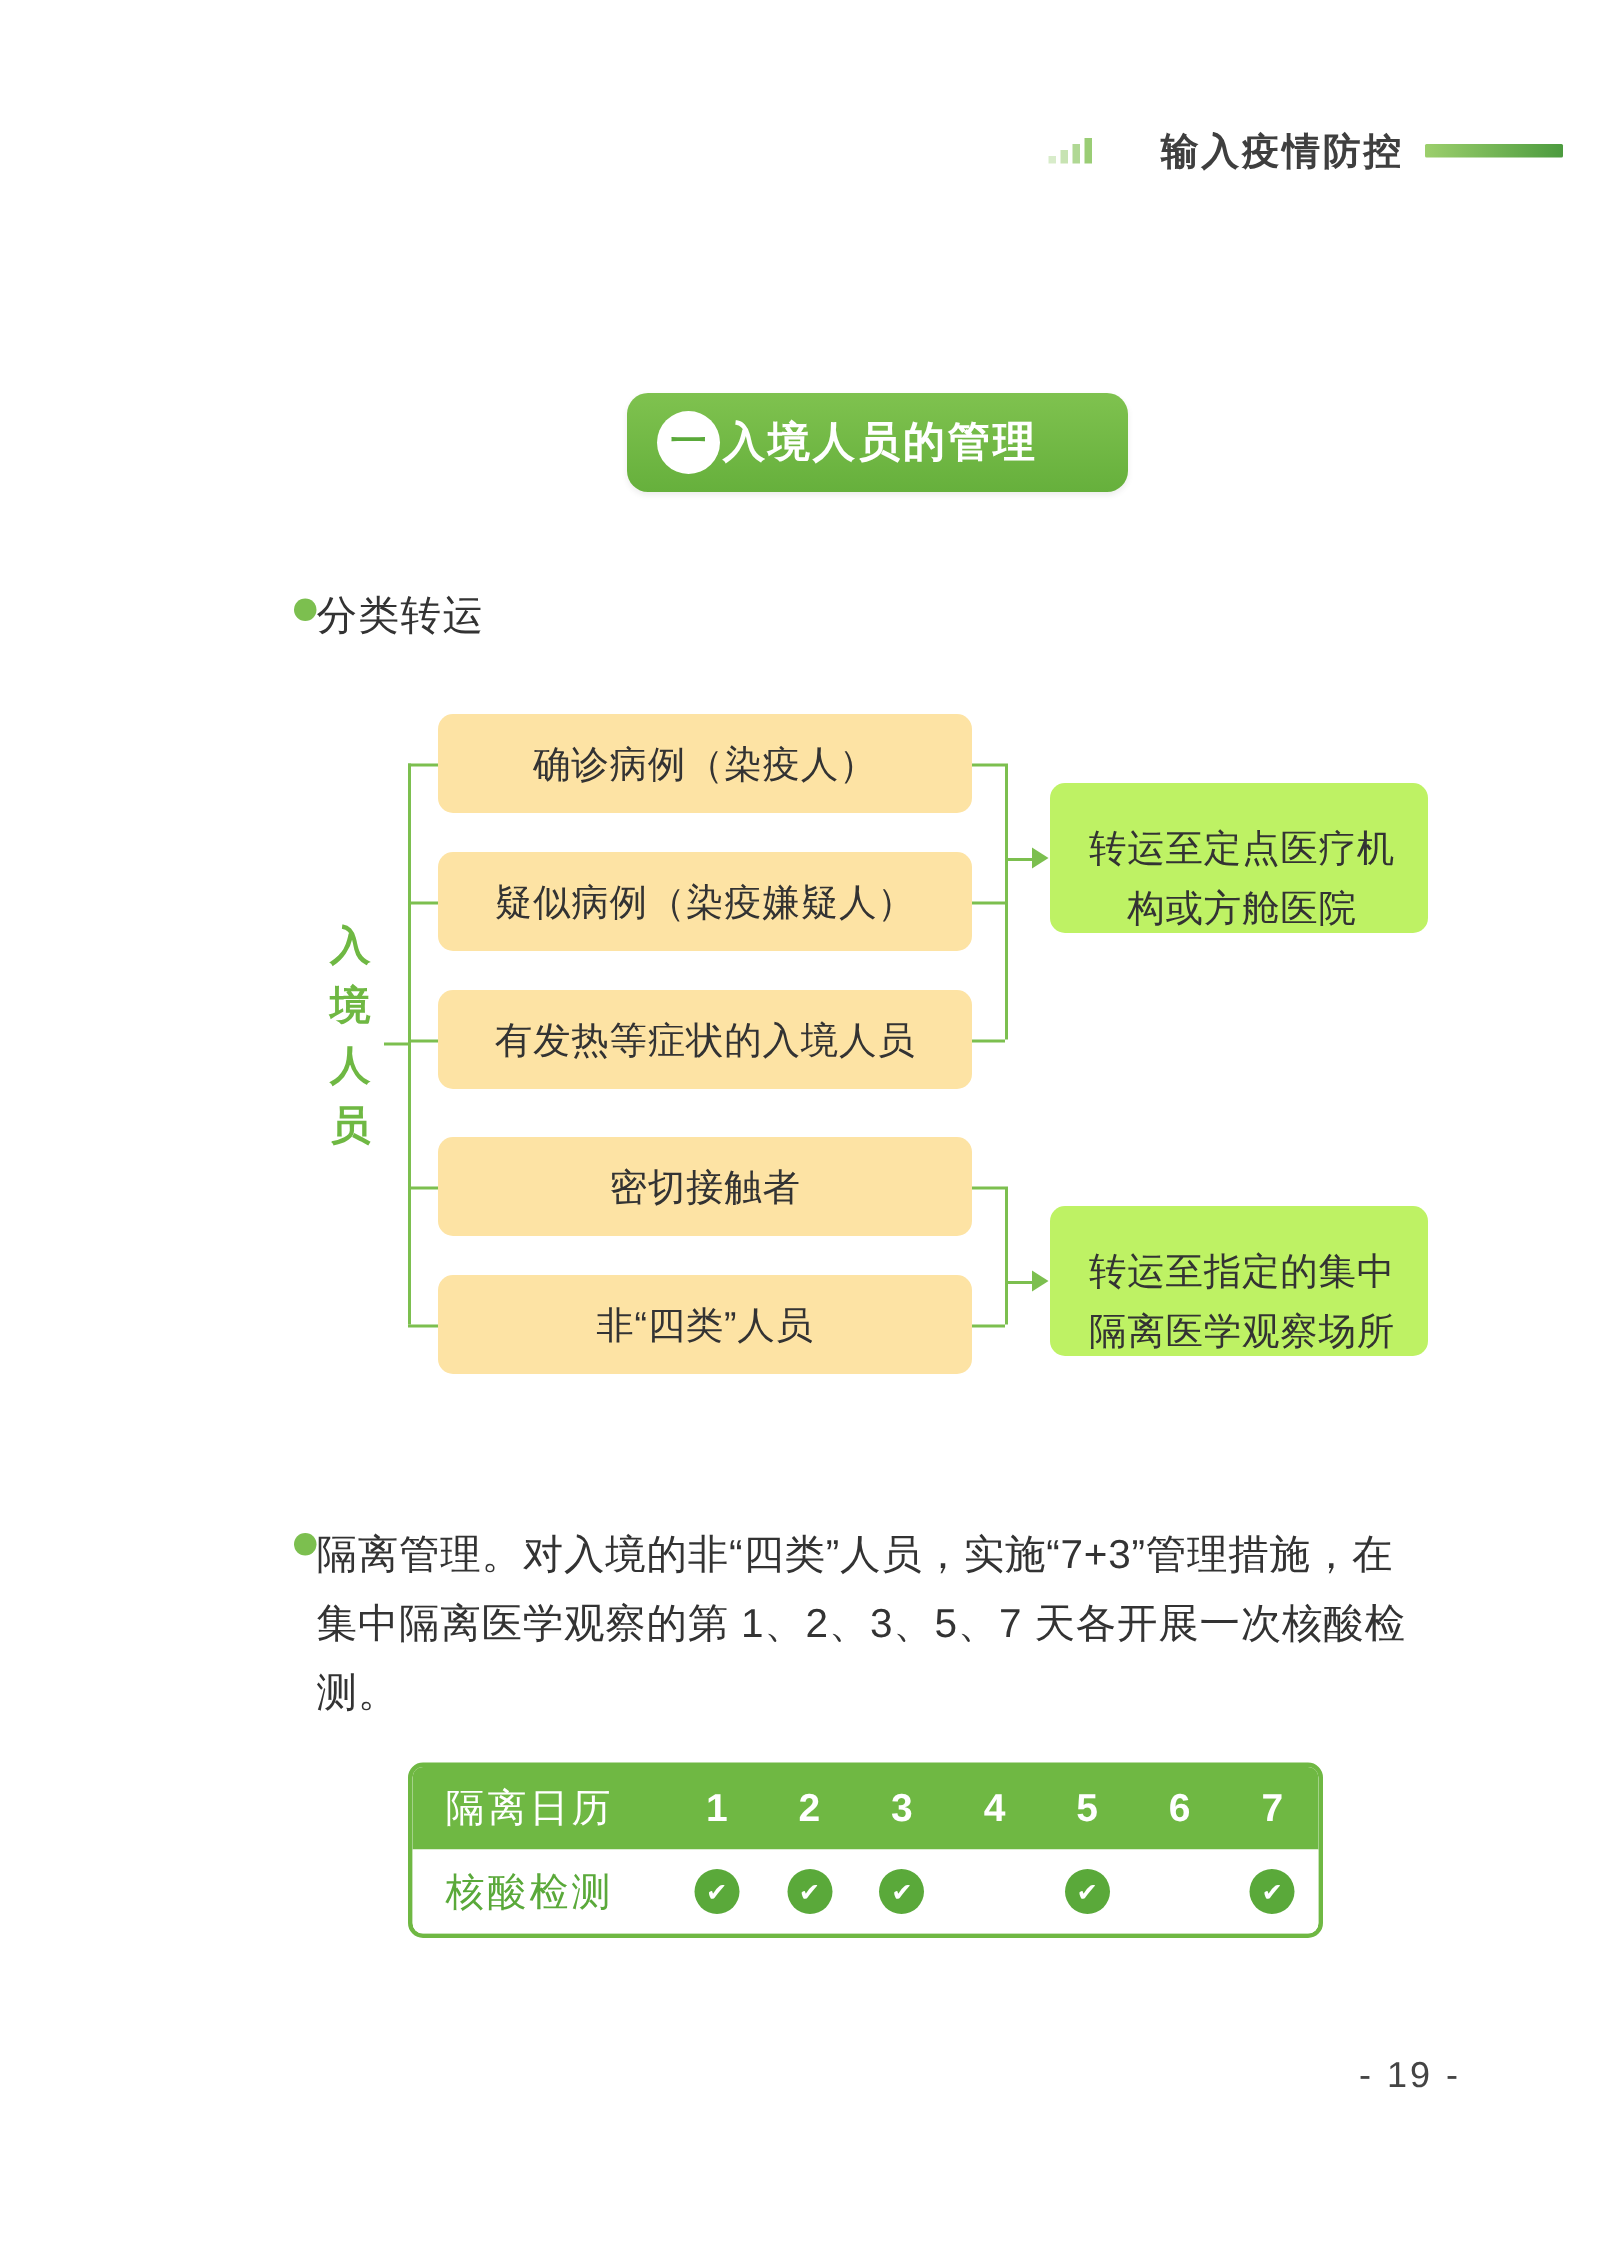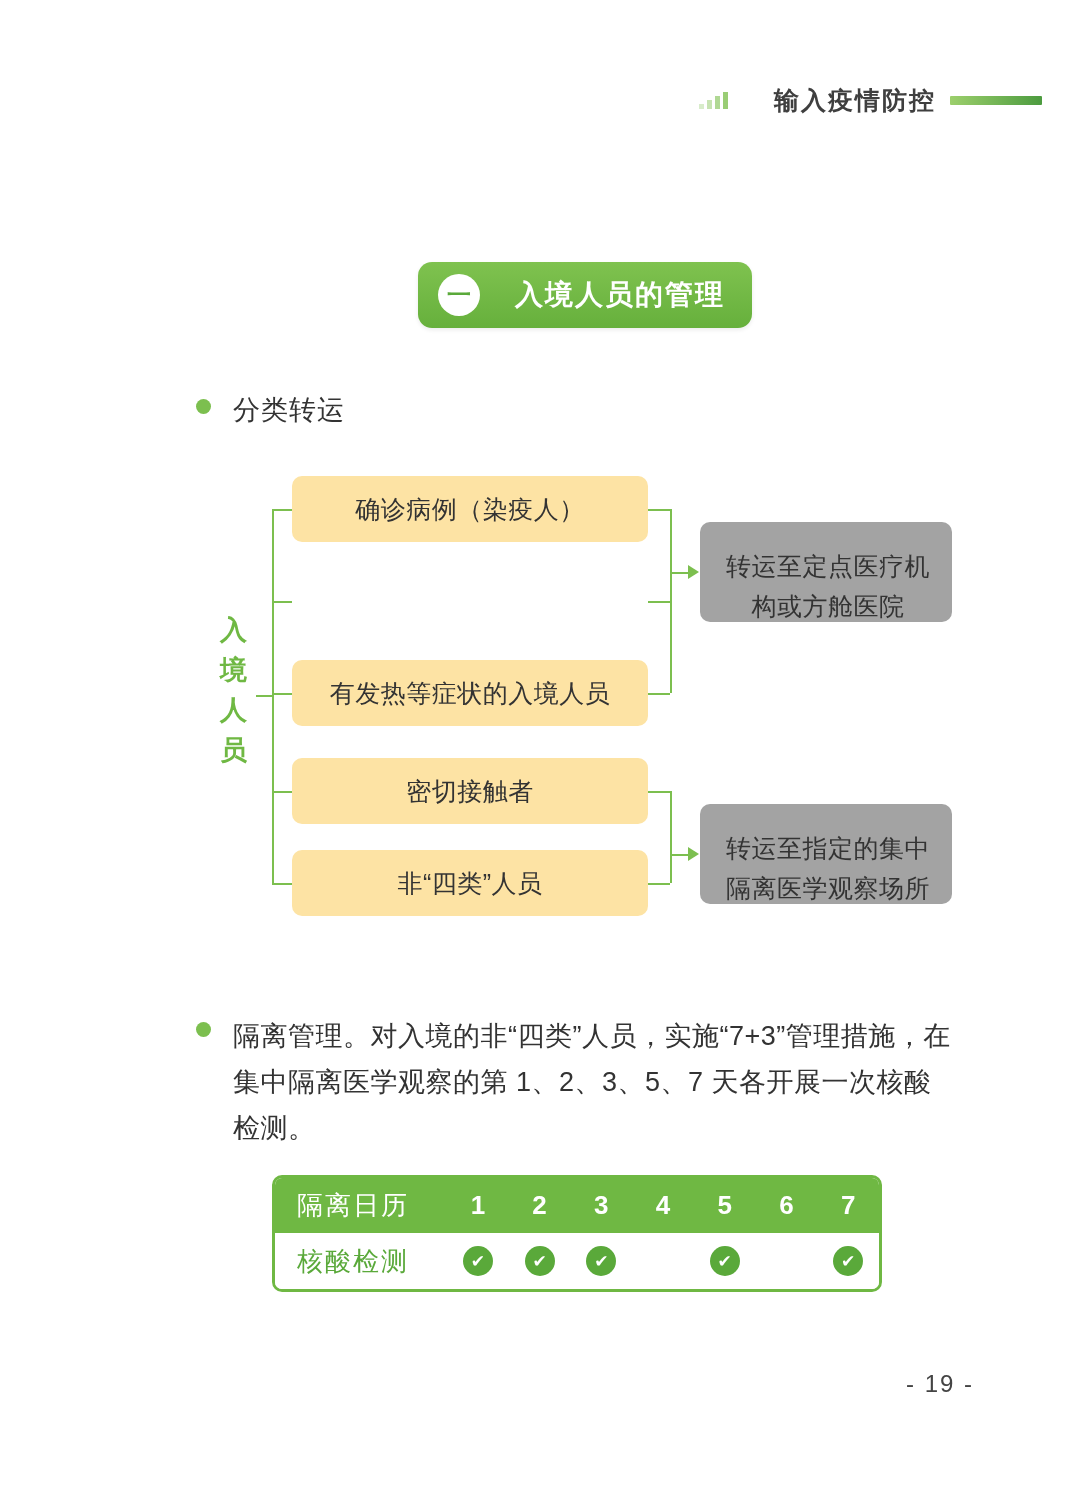--- a/index.html
+++ b/index.html
@@ -79,21 +79,21 @@
     justify-content: center;
     flex: none;
   }
   .pill-badge span {
     font-size: 24px;
     font-weight: bold;
     color: #5aa93a;
     line-height: 1;
   }
   .pill-text {
-    margin-left: 35px;
+    margin-left: 2px;
     font-size: 28px;
     font-weight: bold;
     color: #ffffff;
     letter-spacing: 2px;
   }
 
   
   .bullet-row {
     position: absolute;
     display: flex;
@@ -101,21 +101,20 @@
   }
   .bullet-dot {
     width: 15px;
     height: 15px;
     border-radius: 50%;
     background: #7cbf4f;
     flex: none;
     margin-top: 9px;
   }
   .bullet-label {
-    margin-left: 22px;
     font-size: 27px;
     color: #333333;
     letter-spacing: 1px;
     line-height: 40px;
   }
 
   #bullet-1 { top: 390px; left: 196px; }
   #bullet-2 { top: 1013px; left: 196px; width: 760px; }
   #bullet-2 .bullet-label {
     font-size: 27px;
@@ -151,21 +150,21 @@
     align-items: center;
     justify-content: center;
     font-size: 25px;
     color: #333333;
     letter-spacing: .5px;
     box-sizing: border-box;
     text-align: center;
     padding: 12px 14px;
   }
   .node.two-line {
-    background: #a3a3a3;
+    background: #bef264;
     line-height: 40px;
     display: block;
     padding: 24px 20px 0 24px;
   }
   .node-left  { left: 82px; width: 356px; height: 66px; }
   .node-right { left: 490px; width: 252px; height: 100px; }
 
   #n1 { top: 6px; }
   #n2 { top: 98px; }
   #n3 { top: 190px; }
@@ -278,20 +277,21 @@
   <div class="conn v" style="left:62px; top:39px; height:374px;"></div>
   <div class="conn h" style="left:46px; top:225px; width:16px;"></div>
 
   <div class="conn h" style="left:62px; top:39px;  width:20px;"></div>
   <div class="conn h" style="left:62px; top:131px; width:20px;"></div>
   <div class="conn h" style="left:62px; top:223px; width:20px;"></div>
   <div class="conn h" style="left:62px; top:321px; width:20px;"></div>
   <div class="conn h" style="left:62px; top:413px; width:20px;"></div>
 
   <div class="node node-left" id="n1">确诊病例（染疫人）</div>
+  <div class="node node-left" id="n2">疑似病例（染疫嫌疑人）</div>
   <div class="node node-left" id="n4">密切接触者</div>
   <div class="node node-left" id="n3">有发热等症状的入境人员</div>
   <div class="node node-left" id="n5">非“四类”人员</div>
 
   <div class="conn h" style="left:438px; top:39px;  width:22px;"></div>
   <div class="conn h" style="left:438px; top:131px; width:22px;"></div>
   <div class="conn h" style="left:438px; top:223px; width:22px;"></div>
   <div class="conn v" style="left:460px; top:39px;  height:184px;"></div>
   <div class="conn h" style="left:460px; top:102px; width:18px;"></div>
   <div class="arrow-head" style="left:478px; top:95px;"></div>

